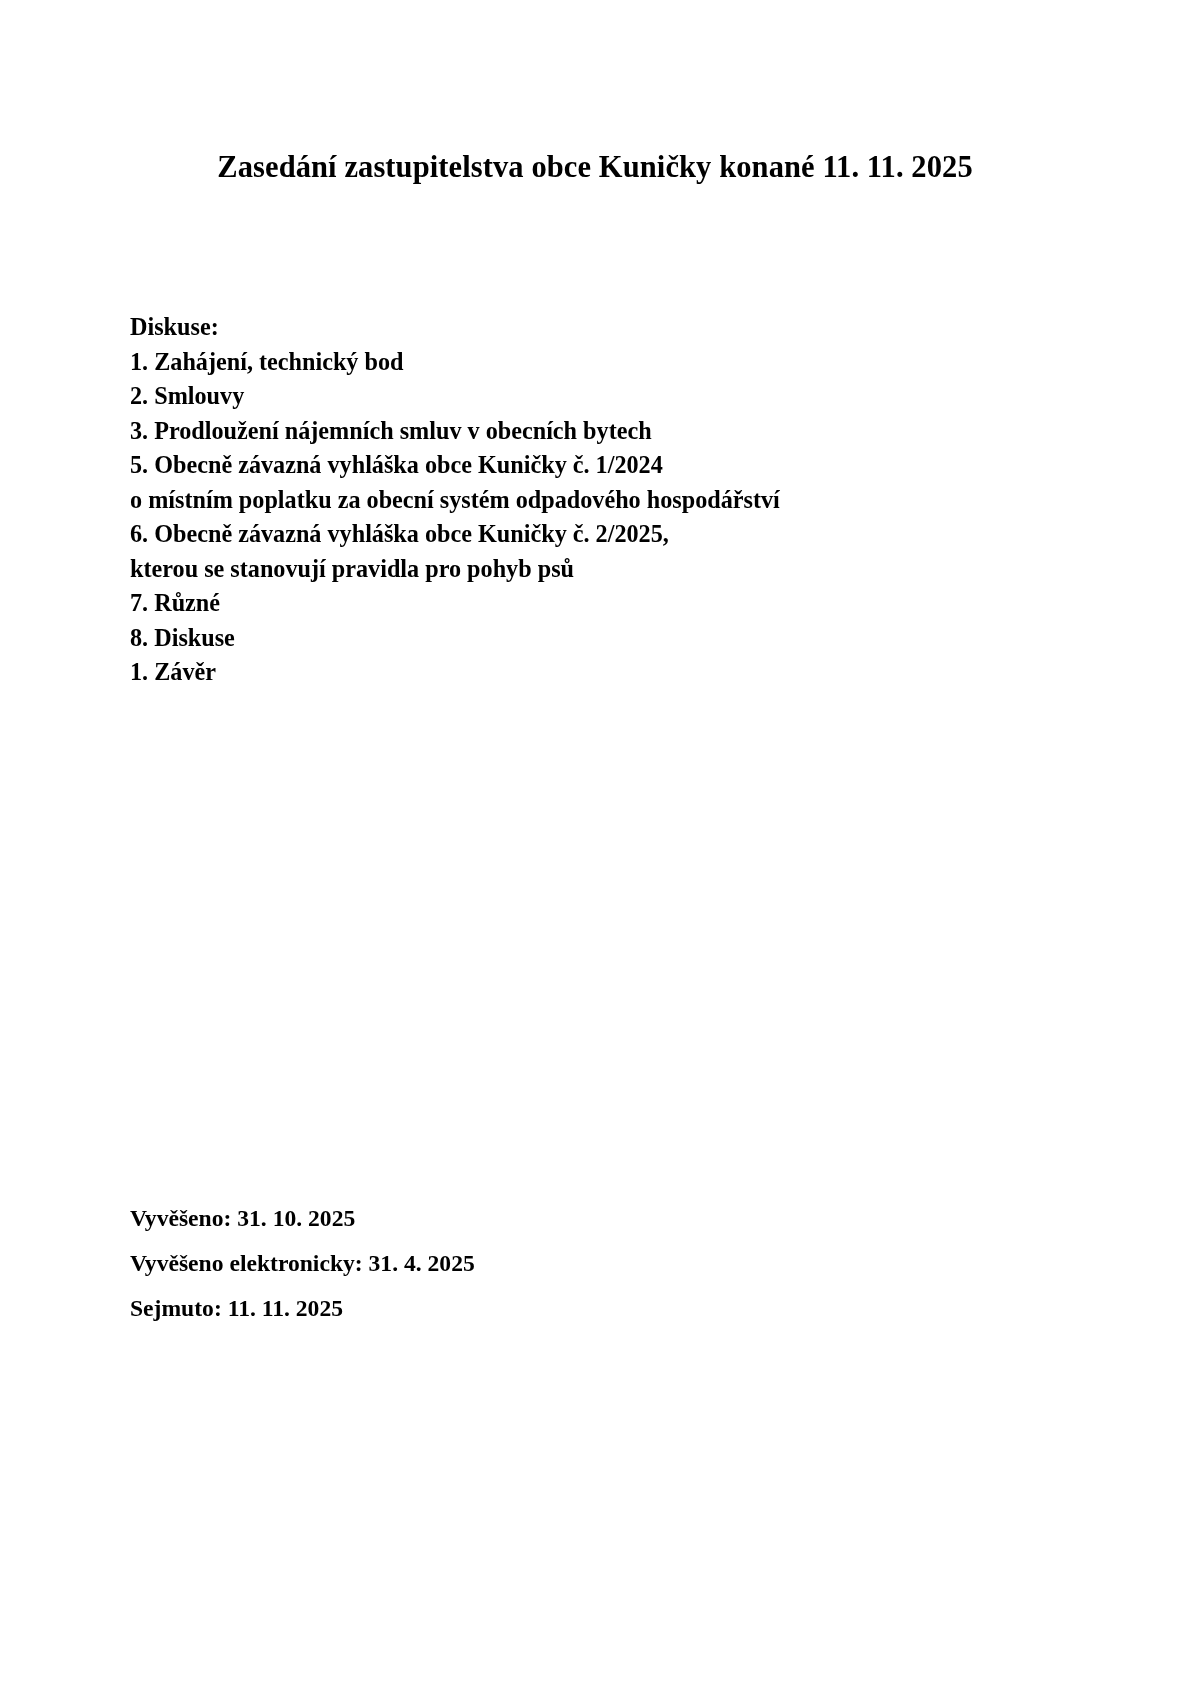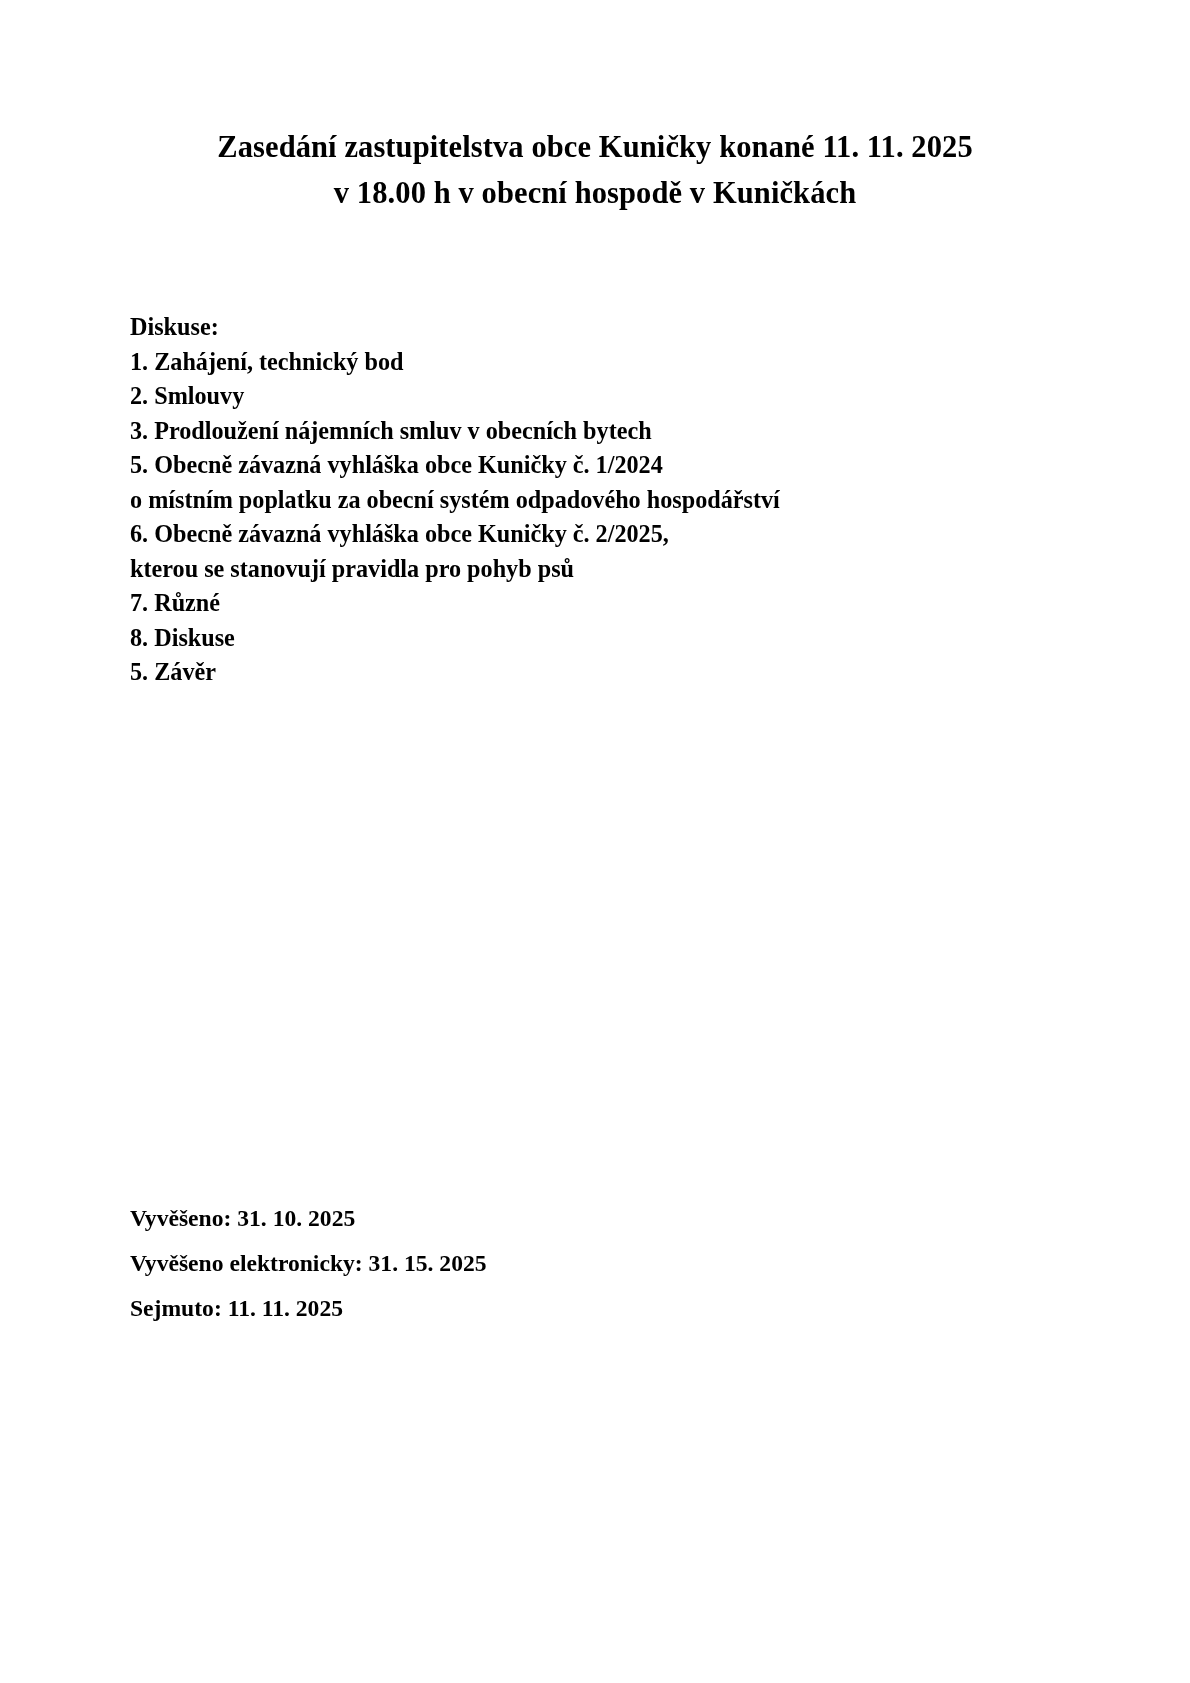--- a/index.html
+++ b/index.html
@@ -33,20 +33,21 @@
     font-weight: bold;
     font-size: 30.5px;
     line-height: 46px;
     letter-spacing: 0.1px;
     padding: 0 120px;
     box-sizing: border-box;
   }
   .doc-title .title-line {
     display: block;
     white-space: nowrap;
+    margin-top: 20px;
   }
 
   
   .program-block {
     position: absolute;
     left: 130px;
     top: 310px;
     width: 980px;
     font-weight: bold;
     font-size: 24.2px;
@@ -76,36 +77,35 @@
     white-space: nowrap;
   }
 </style>
 </head>
 <body>
 
 <div class="page">
 
   <div class="doc-title">
     <span class="title-line">Zasedání zastupitelstva obce Kuničky konané 11. 11. 2025</span>
-    <span class="title-line">v 18.00 h v obecní hospodě v Kuničkách</span>
   </div>
 
   <div class="program-block">
     <span class="program-heading">Diskuse:</span>
     <span class="program-line">1. Zahájení, technický bod</span>
     <span class="program-line">2. Smlouvy</span>
     <span class="program-line">3. Prodloužení nájemních smluv v obecních bytech</span>
     <span class="program-line">5. Obecně závazná vyhláška obce Kuničky č. 1/2024</span>
     <span class="program-line">o místním poplatku za obecní systém odpadového hospodářství</span>
     <span class="program-line">6. Obecně závazná vyhláška obce Kuničky č. 2/2025,</span>
     <span class="program-line">kterou se stanovují pravidla pro pohyb psů</span>
     <span class="program-line">7. Různé</span>
     <span class="program-line">8. Diskuse</span>
-    <span class="program-line">5. Závěr</span>
+    <span class="program-line">1. Závěr</span>
   </div>
 
   <div class="posting-block">
     <span class="posting-line">Vyvěšeno: 31. 10. 2025</span>
-    <span class="posting-line">Vyvěšeno elektronicky: 31. 15. 2025</span>
+    <span class="posting-line">Vyvěšeno elektronicky: 31. 4. 2025</span>
     <span class="posting-line">Sejmuto: 11. 11. 2025</span>
   </div>
 
 </div>
 
 </body></html>

